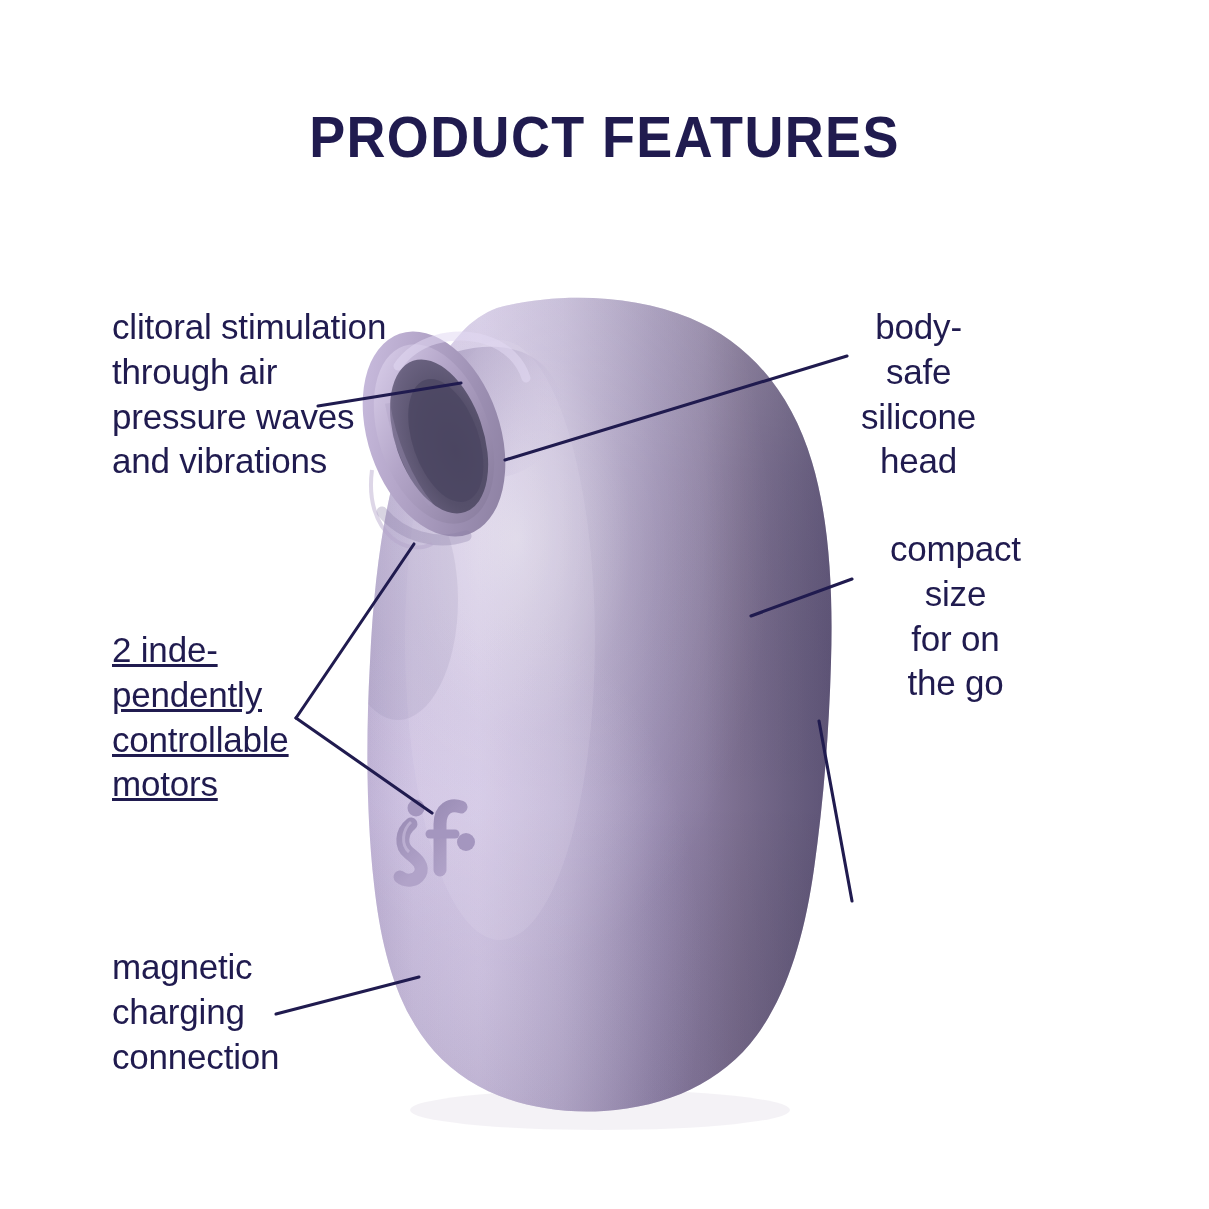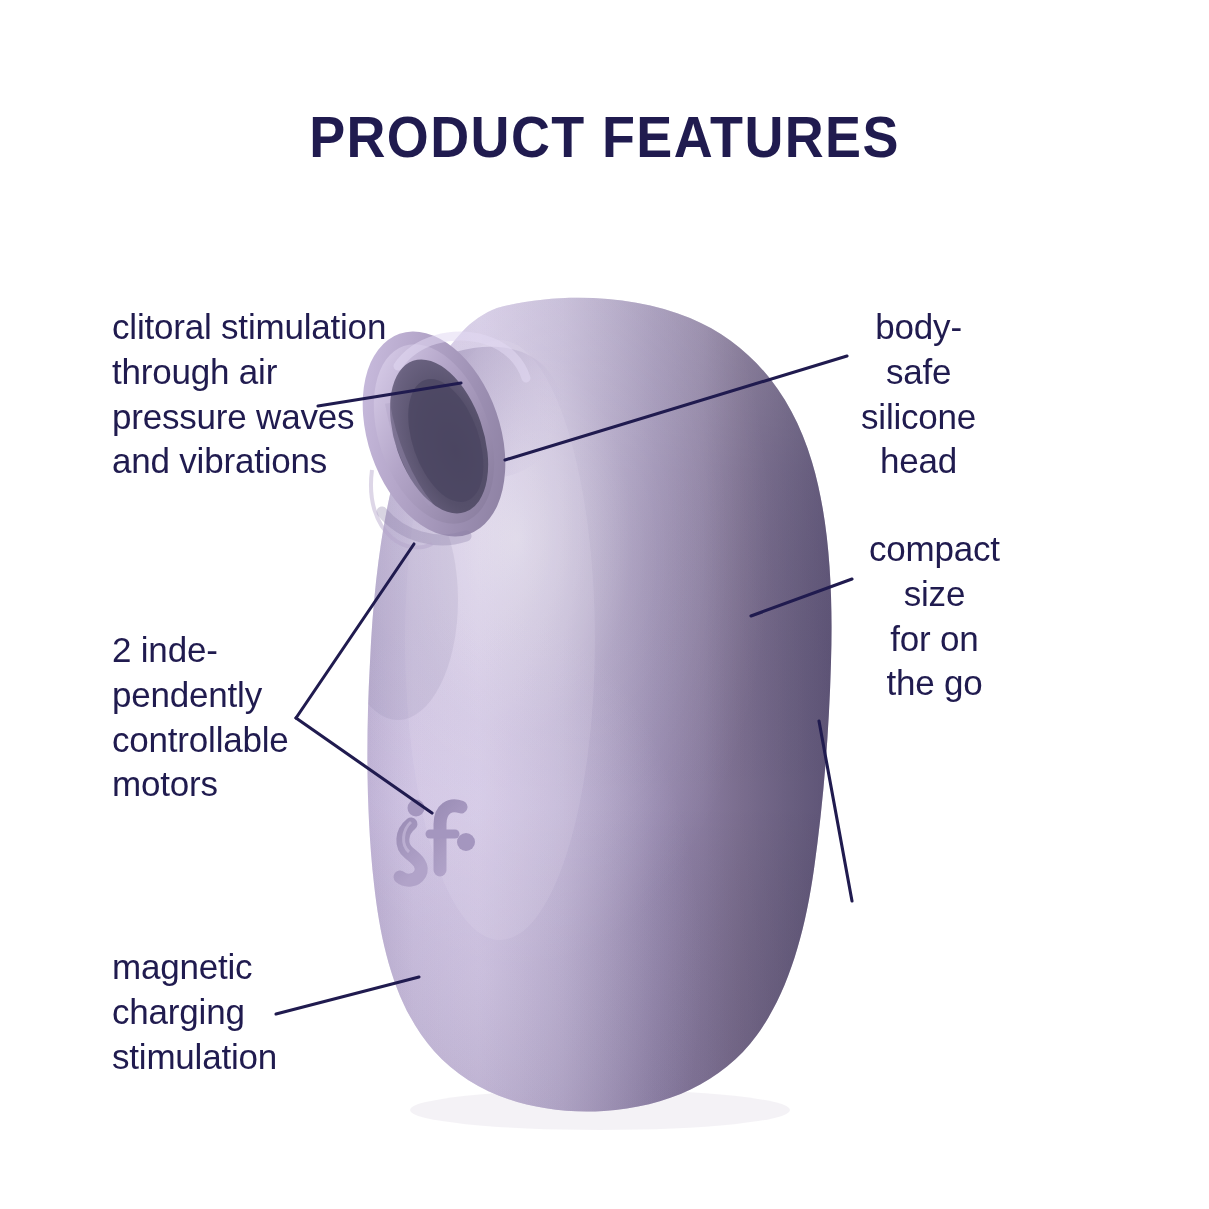--- a/index.html
+++ b/index.html
@@ -241,29 +241,29 @@
     <path class="leader" d="M505,460 L847,356"></path>
     <path class="leader" d="M751,616 L852,579"></path>
     <path class="leader" d="M819,721 L852,901"></path>
   </svg>
 
   <div class="label left" style="left: 112px; top: 305px;">clitoral stimulation
 through air
 pressure waves
 and vibrations</div>
 
-  <div class="label left" style="left: 112px; top: 628px;">2 inde-
+  <div class="label left" style="left: 112px; top: 628px; text-decoration: underline;">2 inde-
 pendently
 controllable
 motors</div>
 
   <div class="label left" style="left: 112px; top: 945px;">magnetic
 charging
-stimulation</div>
+connection</div>
 
   <div class="label right" style="left: 861px; top: 305px;">body-safe
 silicone head</div>
 
-  <div class="label right" style="left: 869px; top: 527px;">compact size
+  <div class="label right" style="left: 890px; top: 527px;">compact size
 for on the go</div>
 
 
 </div>
 
 </body></html>

